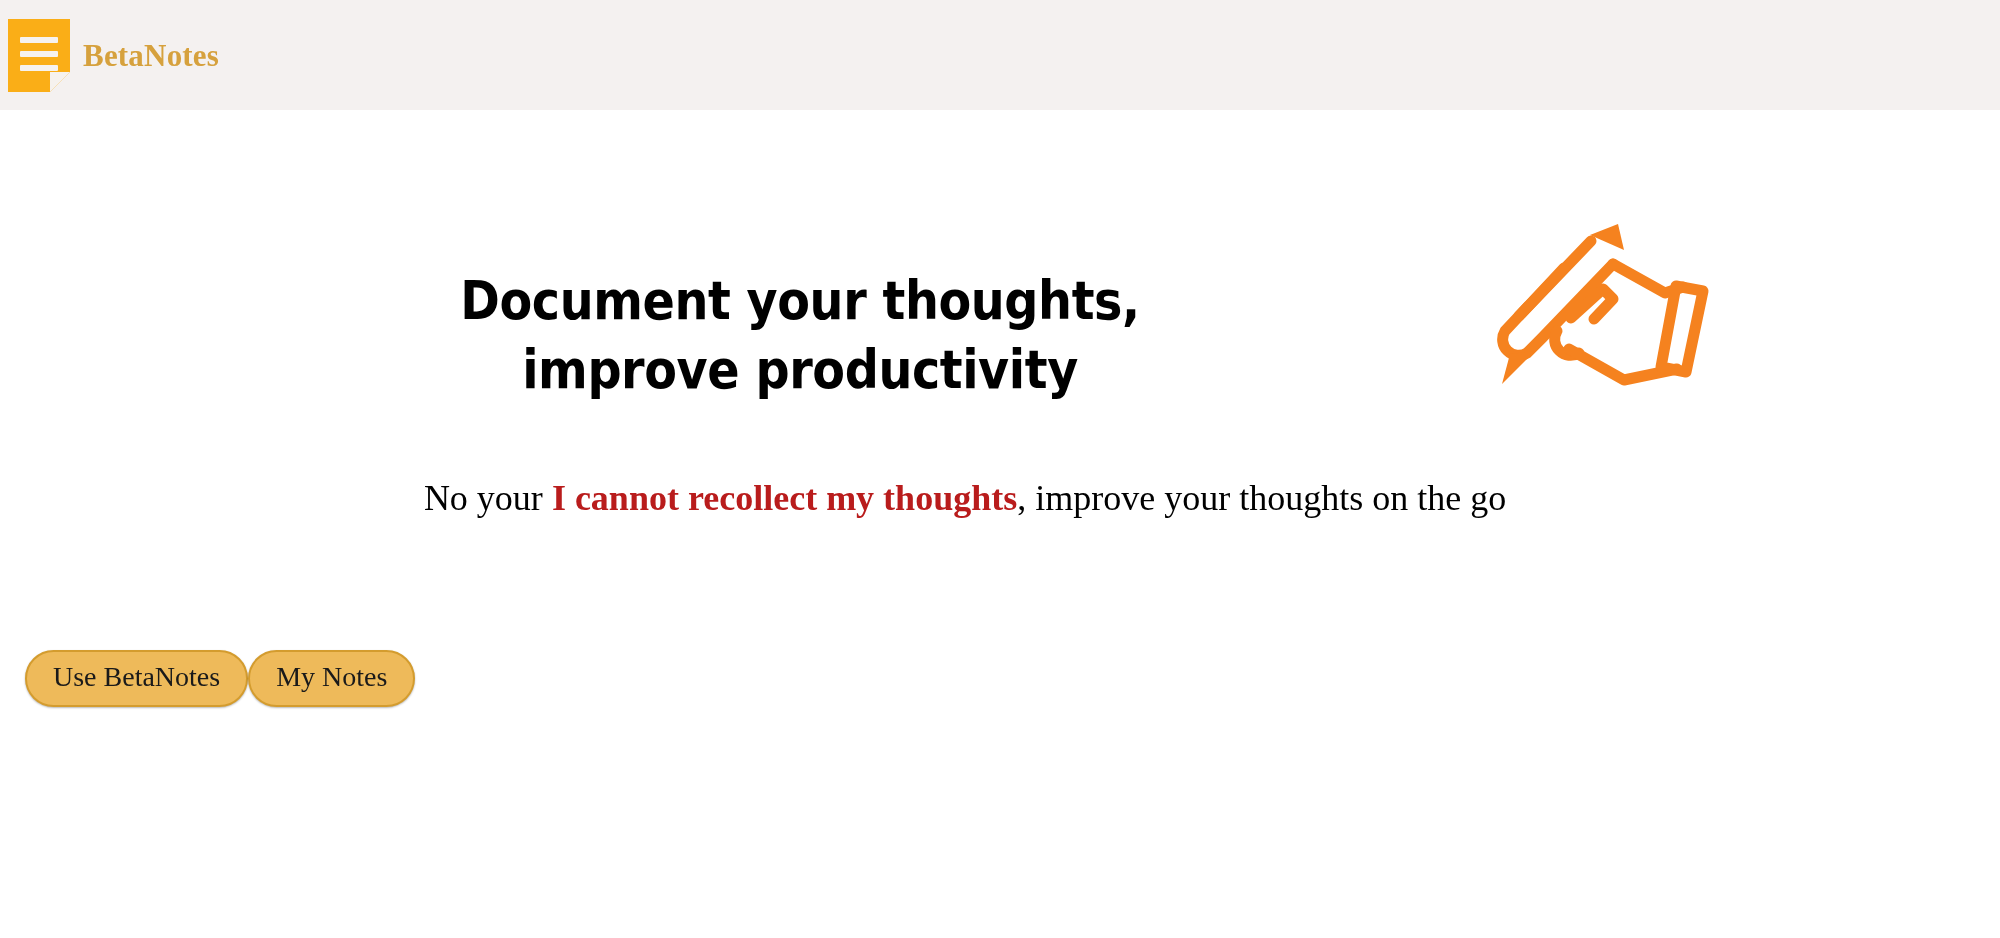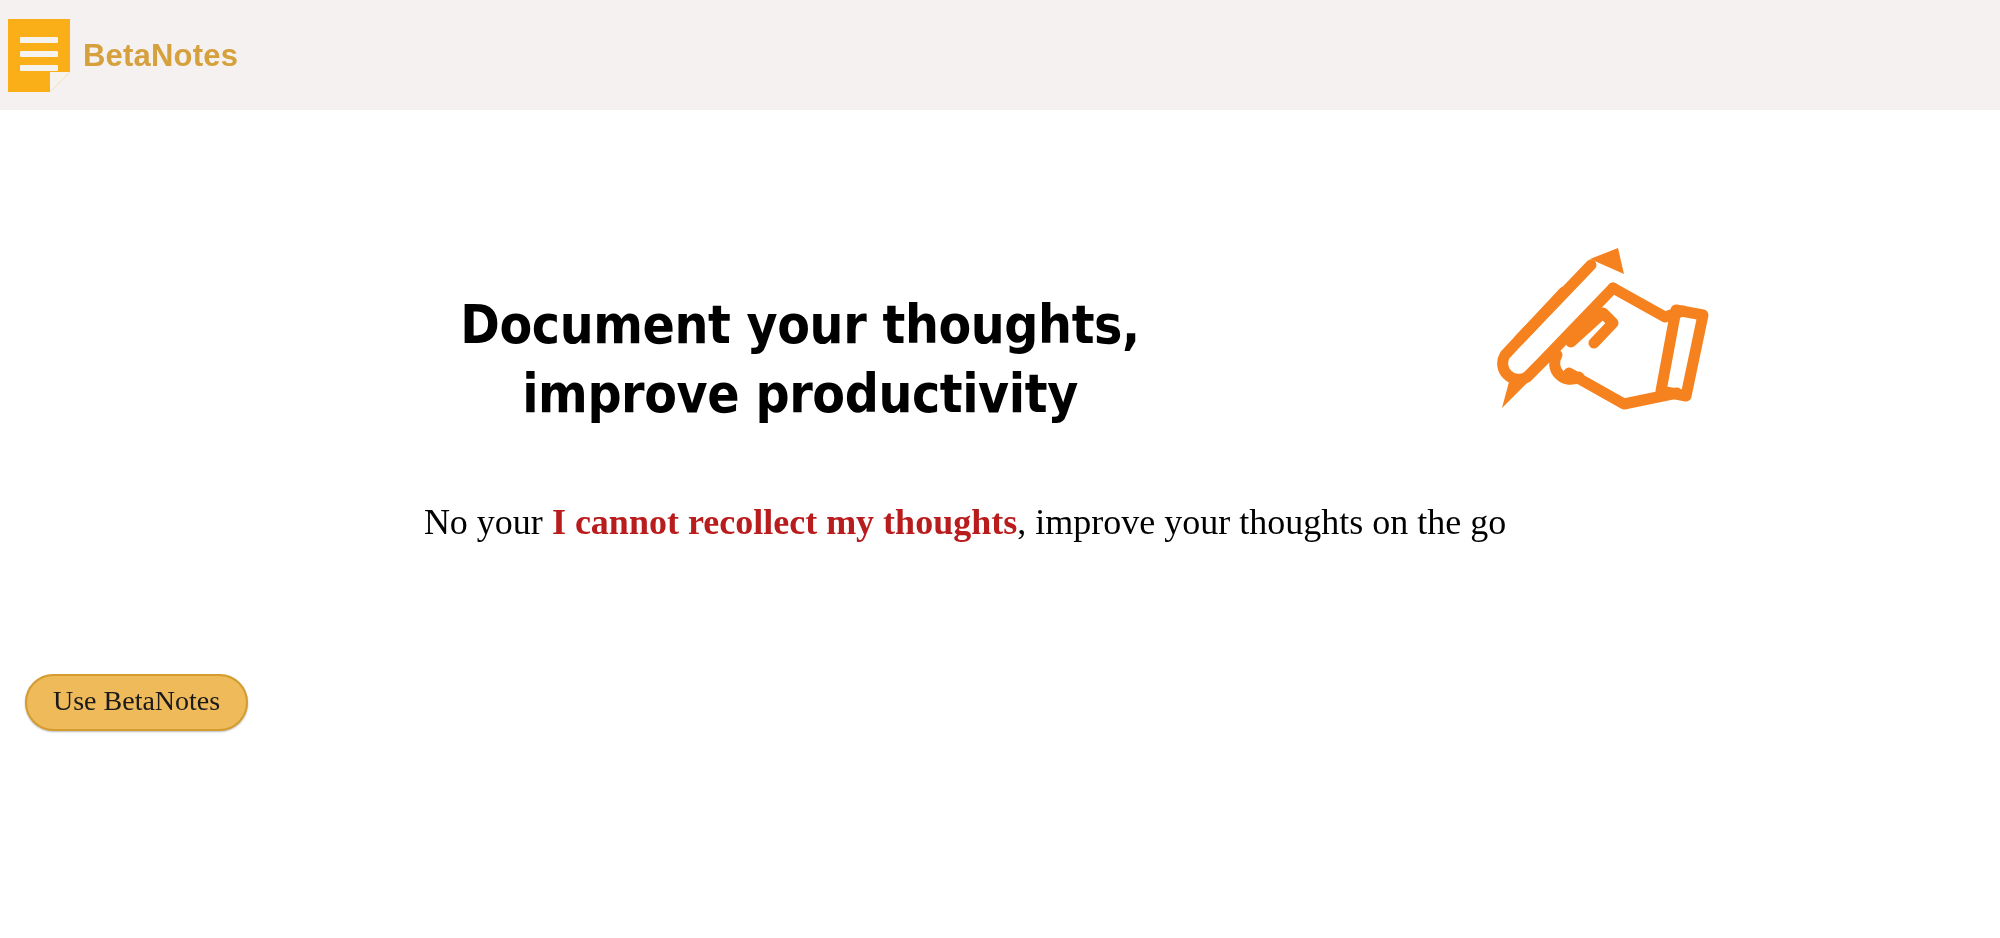--- a/index.html
+++ b/index.html
@@ -43,34 +43,34 @@
     display: block;
   }
 
   .brand-icon svg {
     display: block;
     width: 66px;
     height: 78px;
   }
 
   .brand-name {
-    font-family: Liberation Sans, sans-serif;
+    font-family: Liberation Serif, serif;
     font-weight: bold;
     font-size: 31px;
     color: #d6a13d;
     letter-spacing: 0.2px;
     margin-left: 11px;
     line-height: 1;
     white-space: nowrap;
   }
 
   
   .hero {
     position: absolute;
-    top: 116px;
+    top: 92px;
     left: 0;
     width: 2000px;
     height: 656px;
   }
 
   .hero-heading {
     position: absolute;
     left: 360px;
     top: 175px;
     width: 880px;
@@ -187,15 +187,16 @@
       <path d="M118 33 L146 22 L152 48 Z" fill="#f5821f"></path>
     </svg>
   </div>
 
   <p class="hero-subtitle">
     <span>No your </span><span class="subtitle-highlight">I cannot recollect my thoughts</span><span>, improve your thoughts on the go</span>
   </p>
 
   <div class="hero-actions">
     <button class="pill-button">Use BetaNotes</button>
+    <button class="pill-button">My Notes</button>
   </div>
 
 </main>
 
 </body></html>

